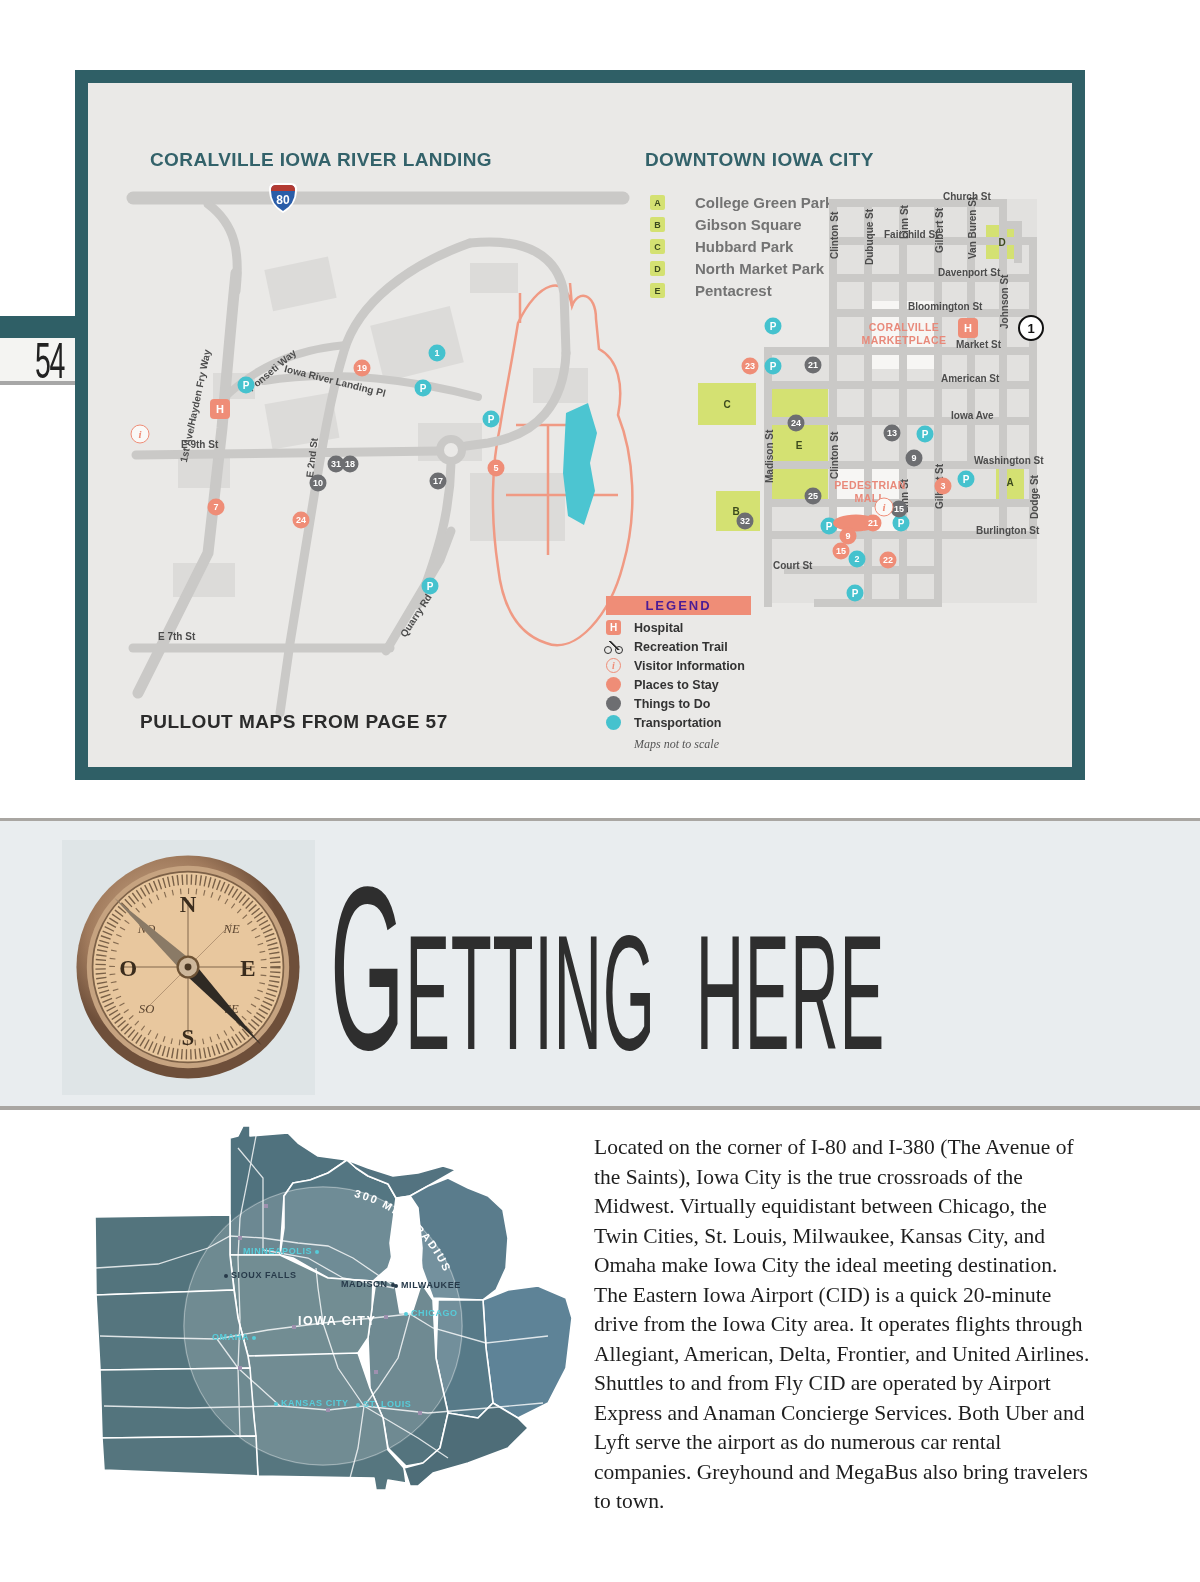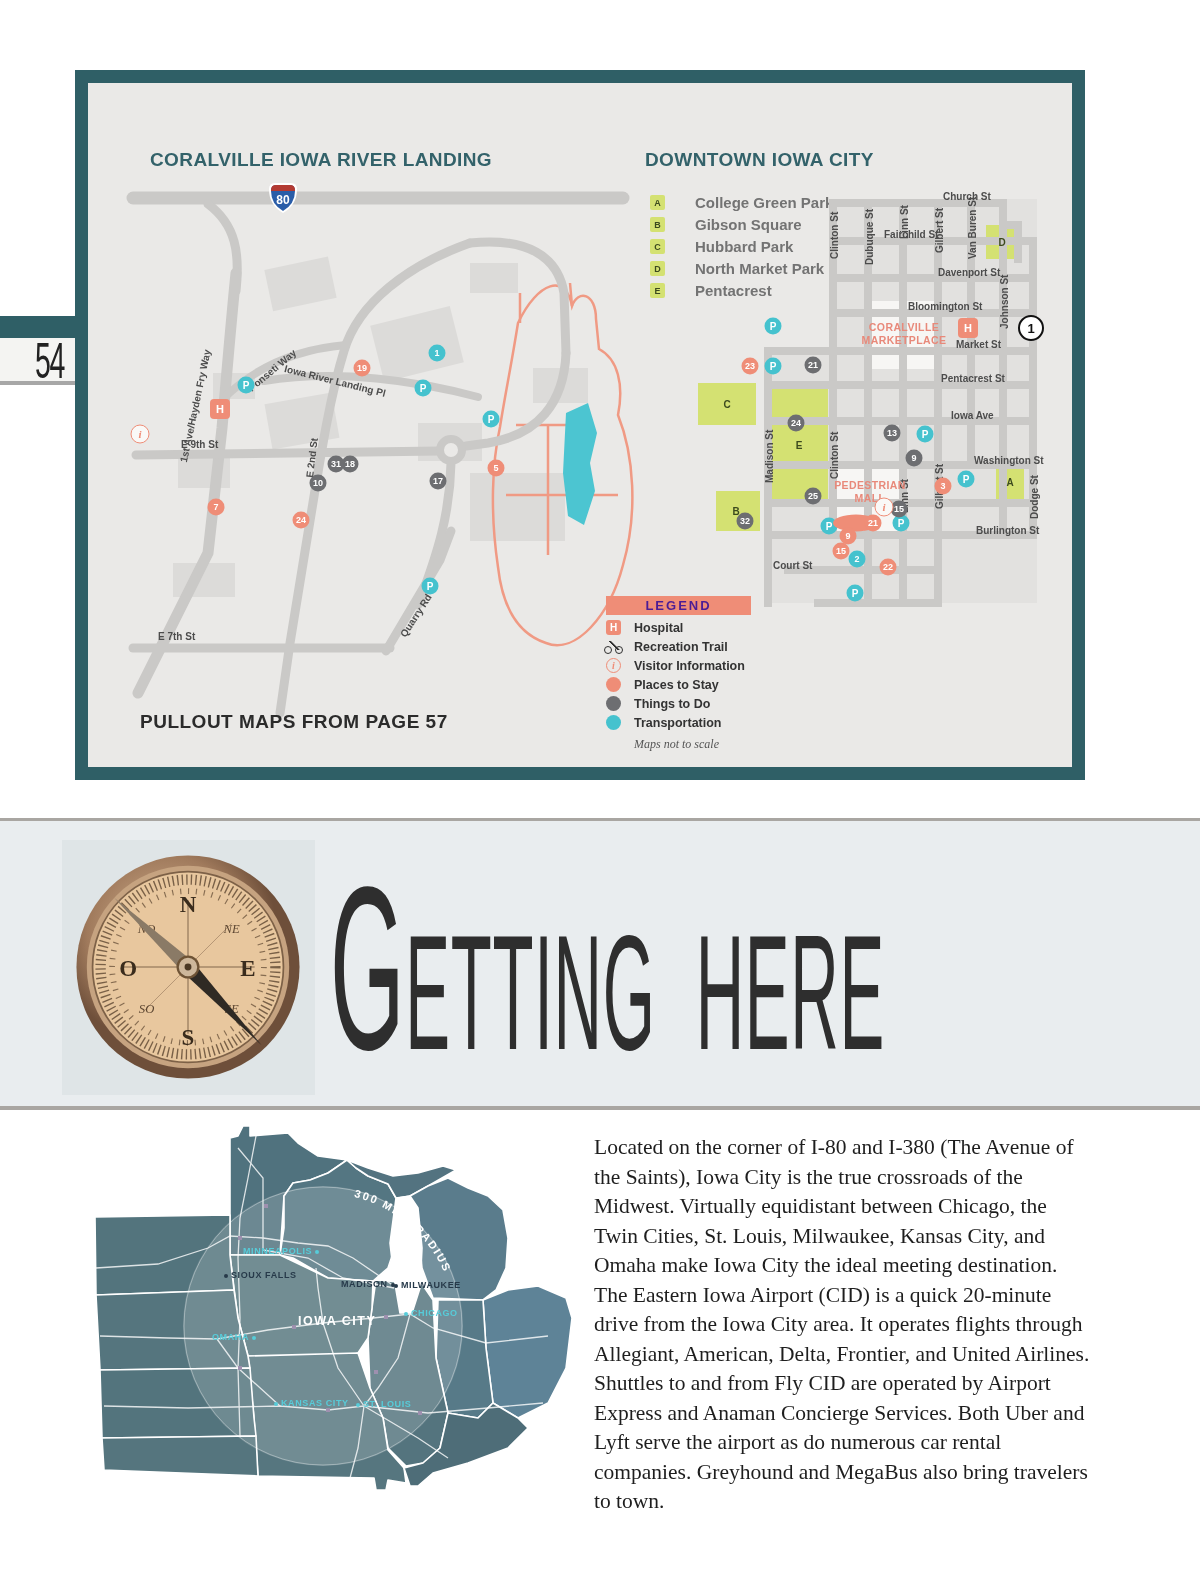--- a/index.html
+++ b/index.html
@@ -259,21 +259,21 @@
         </g>
       </svg>
 
       <div>
 
       <span class="slab" style="left: 255px; top: 8px; position: absolute;">Church St</span>
           <span class="slab" style="left: 196px; top: 46px; position: absolute;">Fairchild St</span>
           <span class="slab" style="left: 250px; top: 84px; position: absolute;">Davenport St</span>
           <span class="slab" style="left: 220px; top: 118px; position: absolute;">Bloomington St</span>
           <span class="slab" style="left: 268px; top: 156px; position: absolute;">Market St</span>
-          <span class="slab" style="left: 253px; top: 190px; position: absolute;">Pentacrest St</span>
+          <span class="slab" style="left: 253px; top: 190px; position: absolute;">American St</span>
           <span class="slab" style="left: 263px; top: 227px; position: absolute;">Iowa Ave</span>
           <span class="slab" style="left: 286px; top: 272px; position: absolute;">Washington St</span>
           <span class="slab" style="left: 288px; top: 342px; position: absolute;">Burlington St</span>
           <span class="slab" style="left: 85px; top: 377px; position: absolute;">Court St</span>
           <span class="slab" style="left: 141px; top: 76px; position: absolute; transform: rotate(-90deg);">Clinton St</span>
           <span class="slab" style="left: 176px; top: 82px; position: absolute; transform: rotate(-90deg);">Dubuque St</span>
           <span class="slab" style="left: 211px; top: 56px; position: absolute; transform: rotate(-90deg);">Linn St</span>
           <span class="slab" style="left: 246px; top: 70px; position: absolute; transform: rotate(-90deg);">Gilbert St</span>
           <span class="slab" style="left: 279px; top: 76px; position: absolute; transform: rotate(-90deg);">Van Buren St</span>
           <span class="slab" style="left: 311px; top: 146px; position: absolute; transform: rotate(-90deg);">Johnson St</span>
@@ -308,21 +308,21 @@
           <span class="mk todo" style="left: 57px; top: 338px; position: absolute;">32</span>
           <span class="mk p" style="left: 141px; top: 343px; position: absolute;">P</span>
           <span class="mk stay" style="left: 168px; top: 340px; position: absolute; padding-left: 29px;">11</span>
           <span class="mk stay" style="left: 185px; top: 340px; position: absolute;">21</span>
           <span class="mk p" style="left: 213px; top: 340px; position: absolute;">P</span>
           <span class="mk todo" style="left: 211px; top: 326px; position: absolute;">15</span>
           <span class="mk info" style="left: 196px; top: 324px; position: absolute;">i</span>
           <span class="mk stay" style="left: 160px; top: 353px; position: absolute;">9</span>
           <span class="mk stay" style="left: 153px; top: 368px; position: absolute;">15</span>
           <span class="mk trans" style="left: 169px; top: 376px; position: absolute;">2</span>
-          <span class="mk stay" style="left: 200px; top: 377px; position: absolute; margin-top: 7px;">22</span>
+          <span class="mk stay" style="left: 200px; top: 377px; position: absolute;">22</span>
           <span class="mk p" style="left: 167px; top: 410px; position: absolute;">P</span>
           <span class="mk plab" style="left: 322px; top: 299px; position: absolute;">A</span>
           <span class="mk plab" style="left: 48px; top: 328px; position: absolute;">B</span>
           <span class="mk plab" style="left: 39px; top: 221px; position: absolute;">C</span>
           <span class="mk plab" style="left: 314px; top: 59px; position: absolute;">D</span>
           <span class="mk plab" style="left: 111px; top: 262px; position: absolute;">E</span>
         </div>
     </div>
 
     <div class="abs legend">

